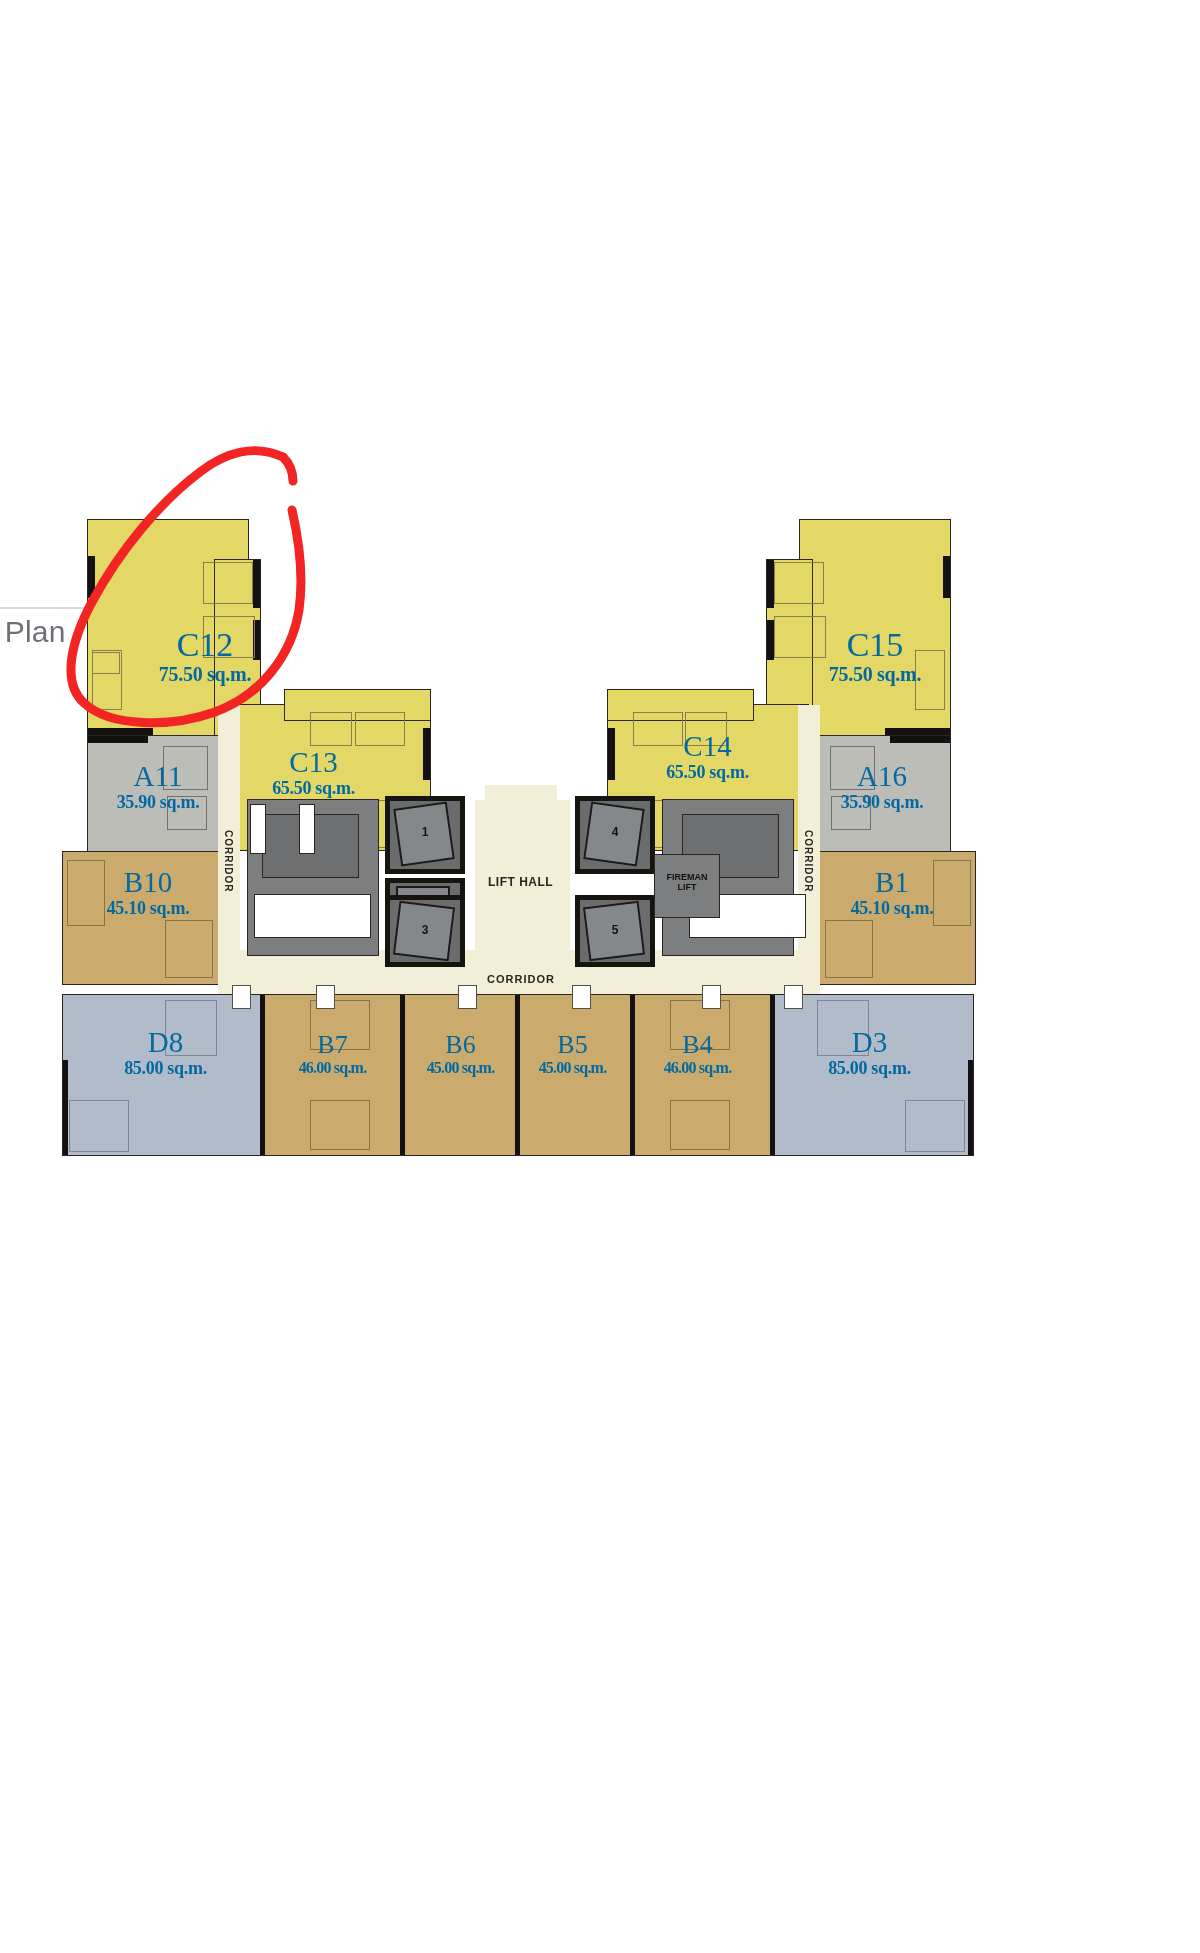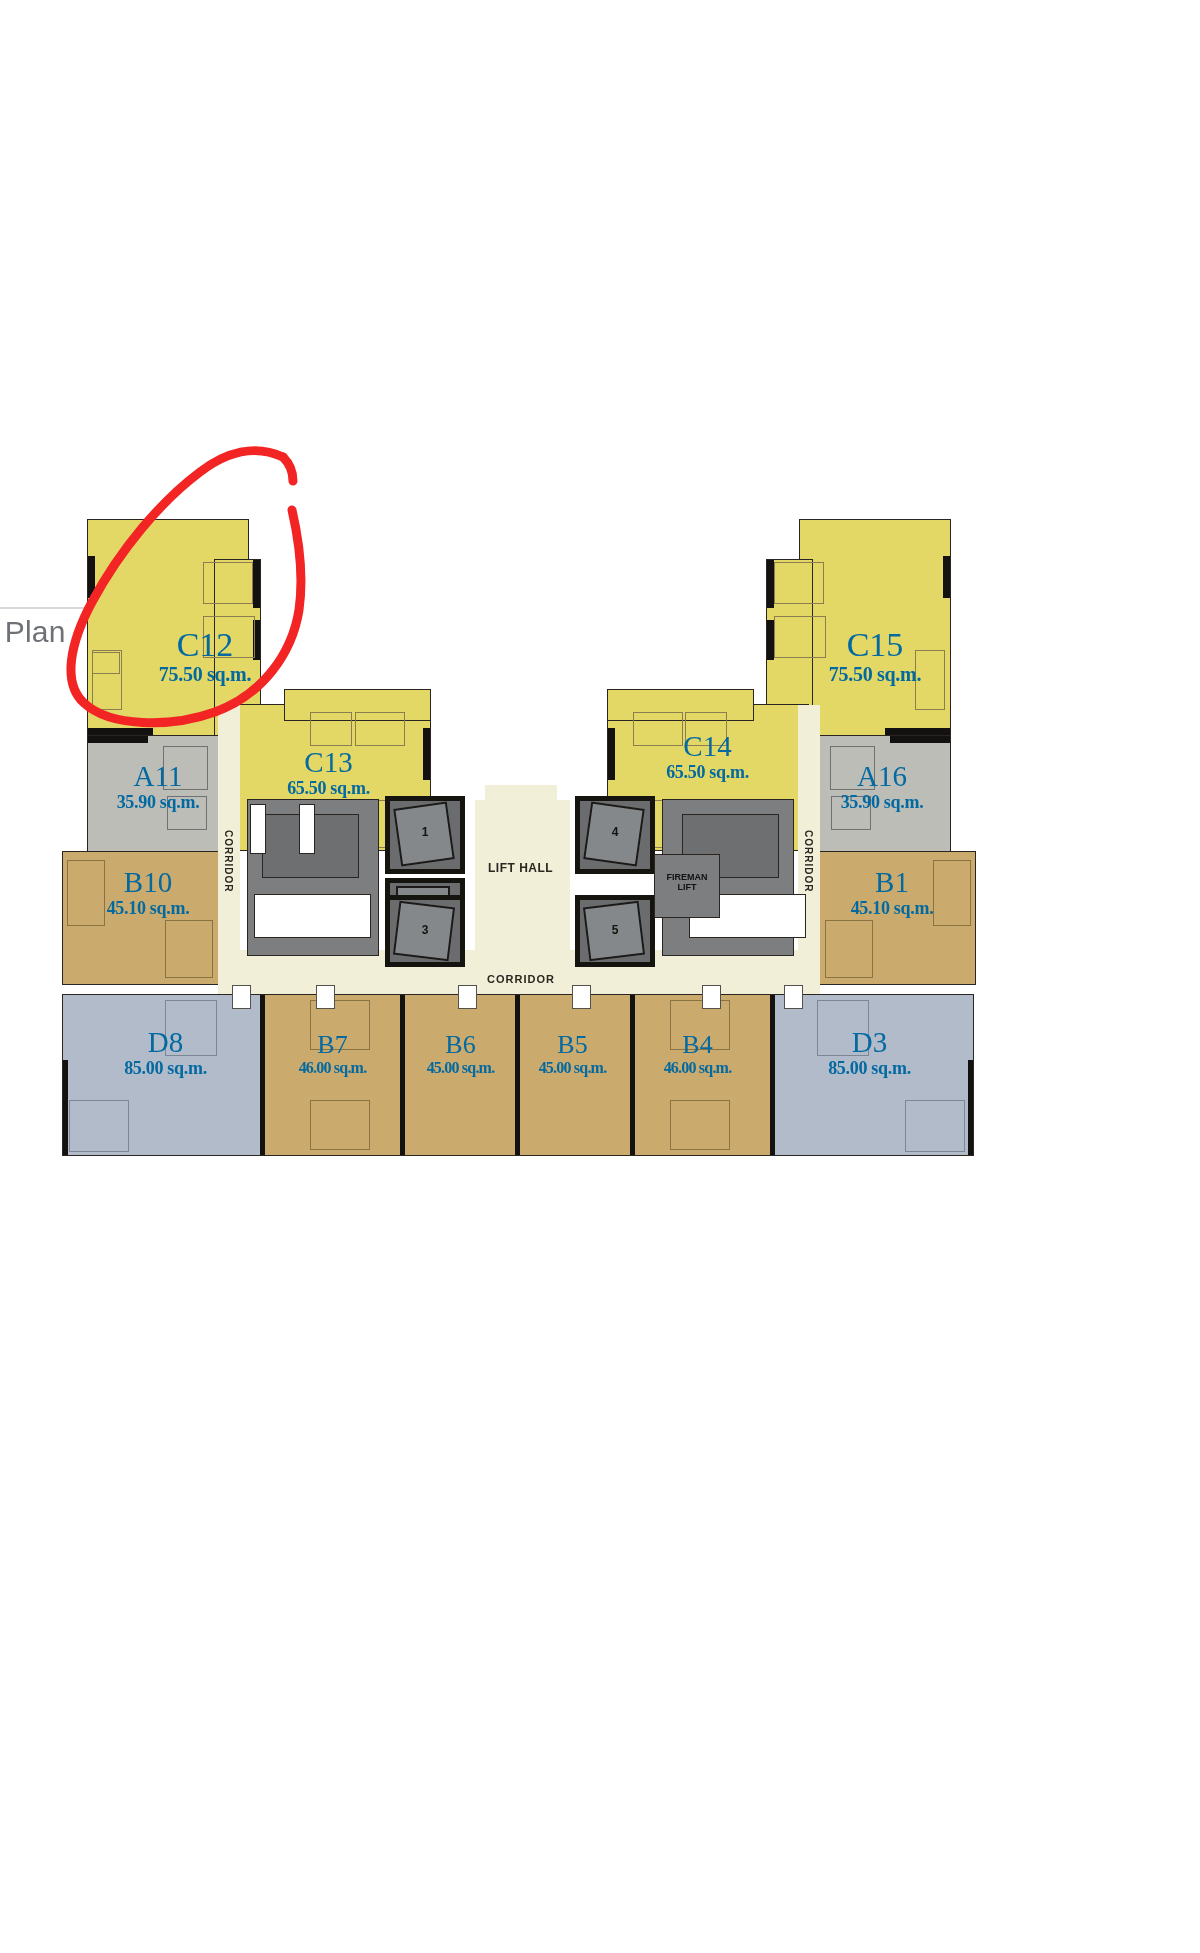--- a/index.html
+++ b/index.html
@@ -139,21 +139,21 @@
       <span class="area">45.10 sq.m.</span>
     </div>
 
     <div class="unit u-yellow ol" style="left:175px;top:205px;width:200px;height:145px;"></div>
     <div class="unit u-yellow ol" style="left:230px;top:190px;width:145px;height:30px;"></div>
     <div class="wall" style="left:175px;top:205px;width:7px;height:40px;"></div>
     <div class="wall" style="left:368px;top:228px;width:7px;height:52px;"></div>
     <div class="fx" style="left:255px;top:212px;width:42px;height:34px;"></div>
     <div class="fx" style="left:300px;top:212px;width:50px;height:34px;"></div>
     <div class="fx" style="left:245px;top:300px;width:95px;height:48px;"></div>
-    <div class="lbl small" style="left:191px;top:248px;width:165px;text-align:center;">
+    <div class="lbl small" style="left:176px;top:248px;width:165px;text-align:center;">
       <span class="code">C13</span>
       <span class="area">65.50 sq.m.</span>
     </div>
 
     <div class="unit u-yellow ol" style="left:553px;top:205px;width:200px;height:145px;"></div>
     <div class="unit u-yellow ol" style="left:553px;top:190px;width:145px;height:30px;"></div>
     <div class="wall" style="left:553px;top:228px;width:7px;height:52px;"></div>
     <div class="wall" style="left:746px;top:205px;width:7px;height:40px;"></div>
     <div class="fx" style="left:630px;top:212px;width:42px;height:34px;"></div>
     <div class="fx" style="left:578px;top:212px;width:50px;height:34px;"></div>
@@ -201,21 +201,21 @@
     <div class="lift-shaft" style="left:520px;top:395px;width:80px;height:72px;"></div>
     <div class="lift-cab" style="left:531px;top:404px;width:56px;height:54px;transform:rotate(-7deg);"></div>
     <div class="liftno" style="left:553px;top:423px;width:14px;">5</div>
 
     <div class="unit u-core ol" style="left:600px;top:355px;width:64px;height:62px;"></div>
     <div class="firelbl" style="left:596px;top:372px;width:72px;">
       <span>FIREMAN</span><br>
       <span>LIFT</span>
     </div>
 
-    <div class="lifthall" style="left:433px;top:361px;">LIFT HALL</div>
+    <div class="lifthall" style="left:433px;top:375px;">LIFT HALL</div>
 
     <div class="unit u-blue ol" style="left:8px;top:495px;width:200px;height:160px;"></div>
     <div class="fx-b" style="left:110px;top:500px;width:52px;height:56px;"></div>
     <div class="fx-b" style="left:14px;top:600px;width:60px;height:52px;"></div>
     <div class="lbl small" style="left:18px;top:528px;width:185px;">
       <span class="code">D8</span>
       <span class="area">85.00 sq.m.</span>
     </div>
 
     <div class="unit u-tan ol" style="left:208px;top:495px;width:140px;height:160px;"></div>

